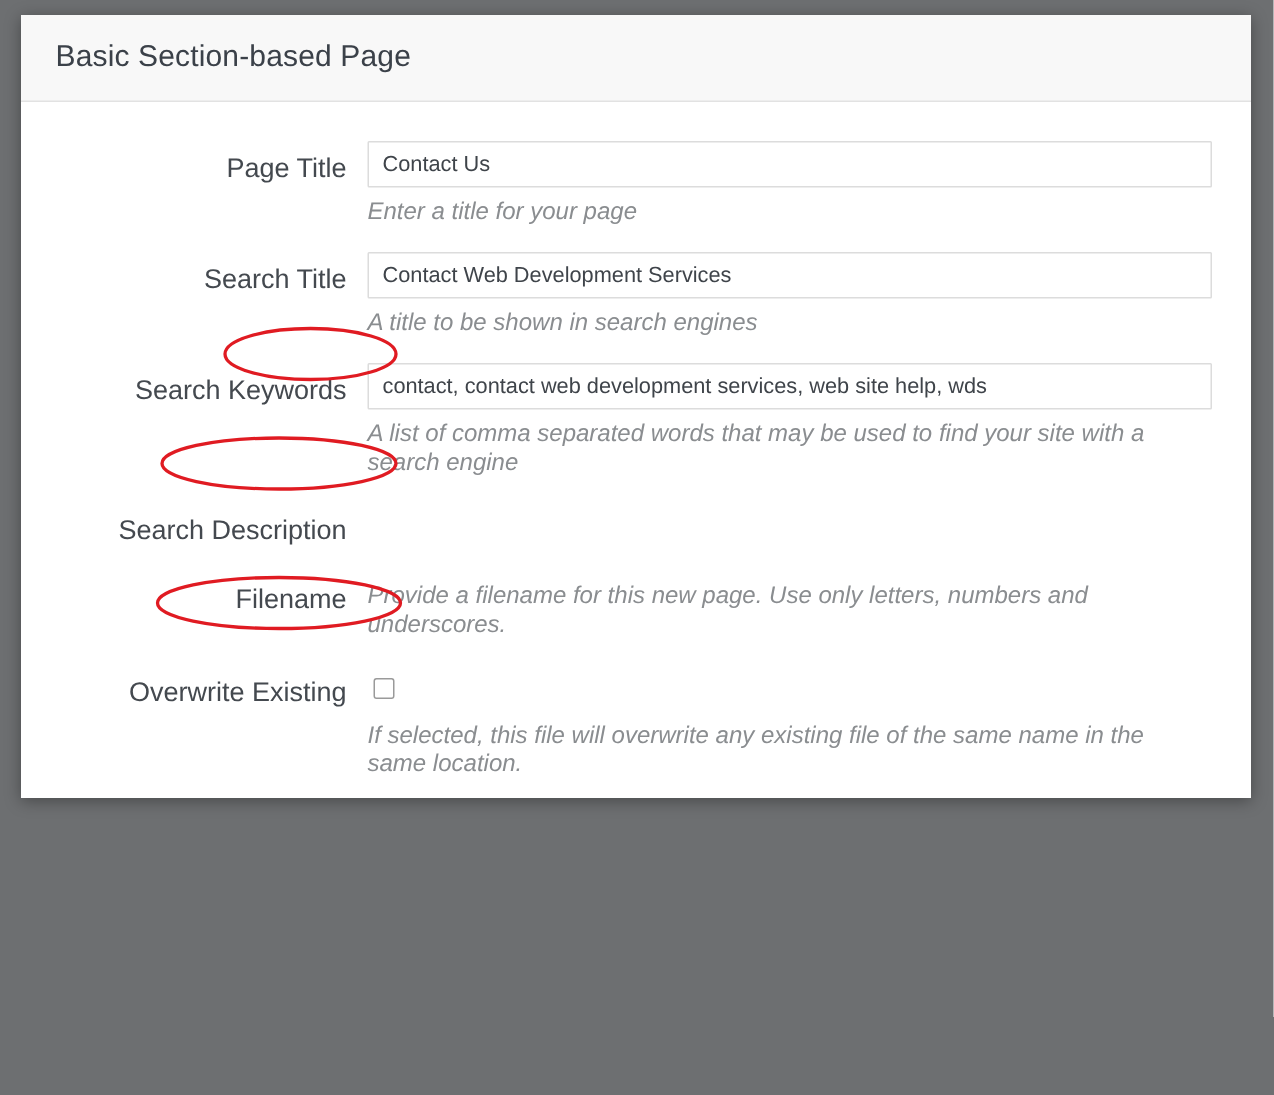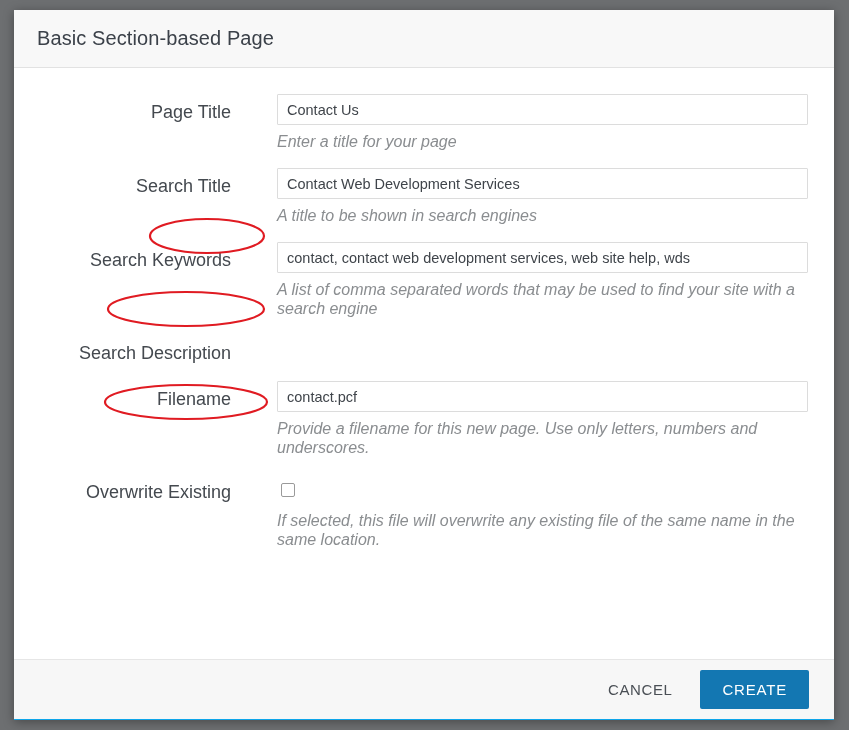--- a/index.html
+++ b/index.html
@@ -14,22 +14,22 @@
     overflow: hidden;
     position: relative;
   }
 
   
   .modal {
     position: absolute;
     left: 14px;
     top: 10px;
     width: 820px;
-    height: 710px;
-    background: #0ea5e9;
+    height: 522px;
+    background: #ef4444;
     box-shadow: 0 2px 10px rgba(0,0,0,0.35);
     box-sizing: border-box;
     overflow: hidden;
   }
 
   .modal-header {
     height: 58px;
     background: #f8f8f8;
     border-bottom: 1px solid #e2e2e2;
     box-sizing: border-box;
@@ -75,21 +75,20 @@
     padding-right: 14px;
     box-sizing: border-box;
     font-size: 18px;
     color: #44494f;
     padding-top: 8px;
     position: relative;
   }
   .field-col {
     flex: 1;
     padding-right: 26px;
-    margin-left: 32px;
   }
 
   .text-input {
     width: 100%;
     height: 31px;
     box-sizing: border-box;
     border: 1px solid #dcdcdc;
     background: #ffffff;
     font-family: "Liberation Sans", sans-serif;
     font-size: 14.5px;
@@ -221,21 +220,20 @@
     <div class="form-row">
       <div class="label-col">Search Description</div>
     </div>
 
 
     <div class="row-gap"></div>
 
     <div class="form-row">
       <div class="label-col">Filename</div>
       <div class="field-col">
-        <input class="text-input" type="text" value="contact.pcf" style="">
         <div class="help-text wide">Provide a filename for this new page. Use only letters, numbers and underscores.</div>
       </div>
     </div>
 
     <div class="row-gap"></div>
 
     <div class="form-row">
       <div class="label-col">Overwrite Existing</div>
       <div class="field-col">
         <input class="checkbox" type="checkbox" style="">

